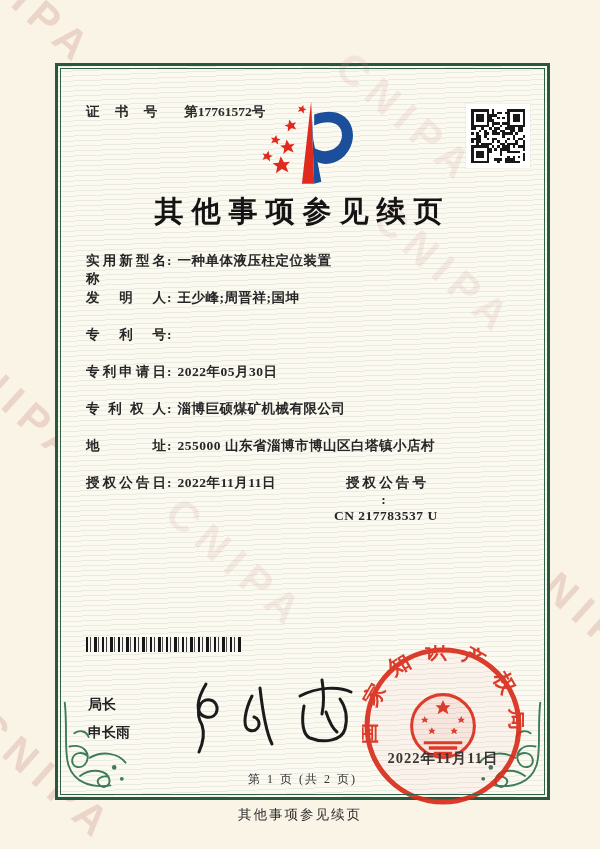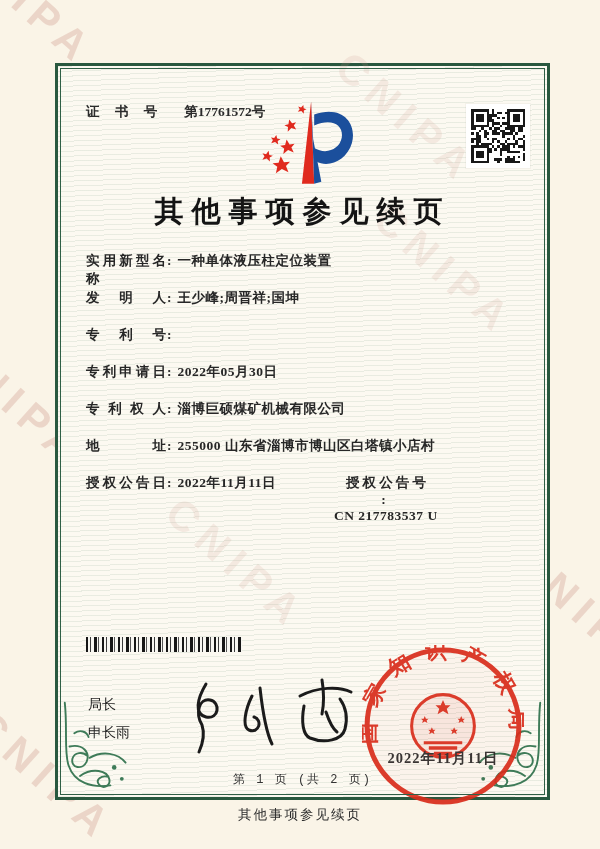--- a/index.html
+++ b/index.html
@@ -34,30 +34,30 @@
   .paras{position:absolute;left:28px;top:429px;width:436px;font-size:12.5px;line-height:1.82;
     color:#1e1e1e;text-align:justify;letter-spacing:0.4px;}
   .paras p{margin:0;text-indent:2em;}
   .barcode{position:absolute;left:28px;top:571px;width:156px;height:15px;
     background-image:repeating-linear-gradient(90deg,
       #161616 0px,#161616 2px,#f7f6f1 2px,#f7f6f1 4px,
       #3c3c3c 4px,#3c3c3c 5px,#f7f6f1 5px,#f7f6f1 8px,
       #161616 8px,#161616 11px,#f7f6f1 11px,#f7f6f1 12px,
       #565656 12px,#565656 13px,#f7f6f1 13px,#f7f6f1 16px);}
   .director{position:absolute;left:30px;top:624px;font-family:"Liberation Sans","DejaVu Sans",sans-serif;
-    font-size:14px;font-weight:400;color:#242424;line-height:28px;}
+    font-size:14px;font-weight:700;color:#242424;line-height:28px;}
   .sig{position:absolute;left:118px;top:606px;width:205px;height:90px;}
   .flourish{position:absolute;top:634px;width:76px;height:92px;z-index:1;}
   .flourish.left{left:3px;}
   .flourish.right{right:3px;transform:scaleX(-1);}
   .seal{position:absolute;left:304px;top:579px;width:162px;height:162px;z-index:3;opacity:0.92;}
   .seal-date{position:absolute;left:0;right:0;top:104px;text-align:center;font-size:14.5px;
     font-weight:700;color:#2a2524;letter-spacing:1px;}
   .pageno{position:absolute;left:0;right:0;bottom:9px;text-align:center;font-size:12px;
-    color:#333;letter-spacing:2px;font-family:Liberation Mono, monospace;}
+    color:#333;letter-spacing:2px;}
   .contnote{position:absolute;left:0;right:0;top:806px;text-align:center;font-size:13.5px;
     color:#2c2c2c;letter-spacing:2px;z-index:2;}
 </style>
 </head>
 <body>
 
 <div class="wm" style="left:-62px;top:-24px;">CNIPA</div>
 <div class="wm" style="left:-72px;top:378px;">CNIPA</div>
 <div class="wm" style="left:-42px;top:752px;">CNIPA</div>
 <div class="wm" style="left:498px;top:588px;">CNIPA</div>

